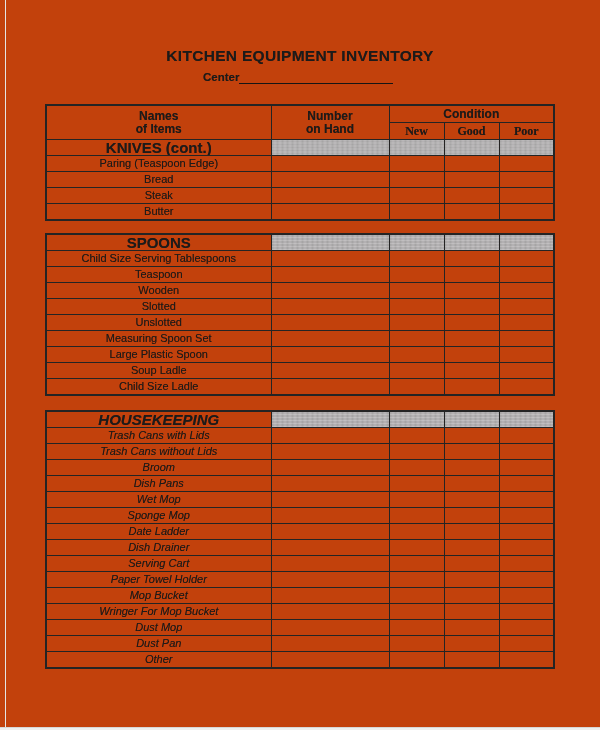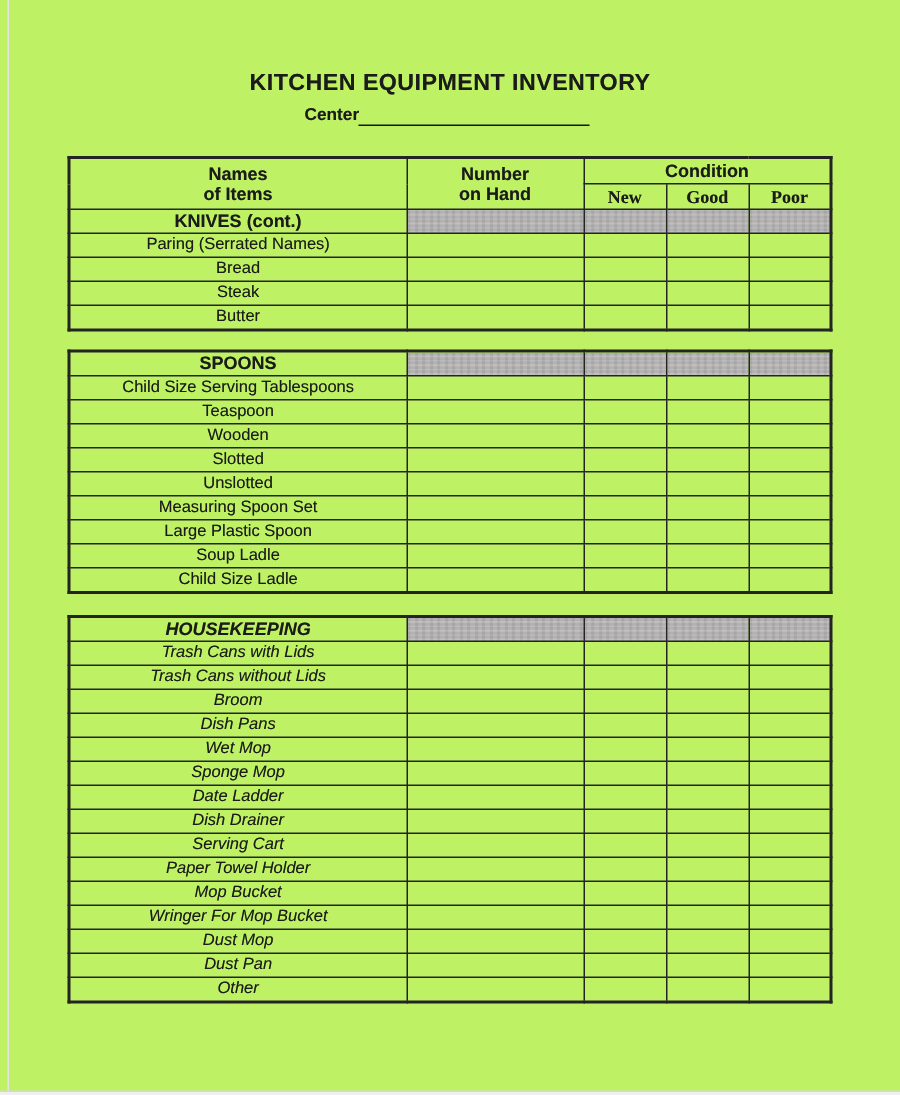--- a/index.html
+++ b/index.html
@@ -4,21 +4,21 @@
 <style>
   :root{
     --shade:#b3b1b2;
     --border:#242424;
     --text:#1b1b1b;
   }
   html,body{margin:0;padding:0;background:#f6f6f6;}
   .page{
     position:relative;
     width:600px;height:730px;
-    background:#bef264;
+    background:#c2410c;
     box-sizing:border-box;
     font-family:"Liberation Sans","DejaVu Sans",sans-serif;
     color:var(--text);
     overflow:hidden;
     text-shadow:0 0 .4px rgba(0,0,0,.45);
   }
   .edge-left{position:absolute;left:5px;top:0;bottom:0;width:1px;background:#e4e4e4;}
   .edge-bottom{position:absolute;left:0;right:0;bottom:2px;height:1px;background:#d7d7d7;}
   .edge-bottom-strip{position:absolute;left:0;right:0;bottom:0;height:2px;background:#efefef;}
 
@@ -57,21 +57,21 @@
     padding:0;
     text-align:center;
     vertical-align:middle;
     overflow:hidden;
     white-space:nowrap;
   }
   .inv th{font-size:12px;font-weight:bold;line-height:13px;text-align:center;}
   .inv thead tr:first-child th{height:16px;}
   .inv thead tr:last-child th{height:16px;font-family:Liberation Serif, serif;}
   .inv td{height:15px;font-size:11px;line-height:15px;}
-  td.sec-name{font-weight:bold;font-size:12px;}
+  td.sec-name{font-weight:bold;font-size:15px;}
   td.shade{
     background-color:var(--shade);
     background-image:
       repeating-linear-gradient(0deg, rgba(255,255,255,.18) 0 1px, rgba(0,0,0,0) 1px 3px),
       repeating-linear-gradient(90deg, rgba(0,0,0,.07) 0 2px, rgba(0,0,0,0) 2px 5px);
   }
 </style>
 </head>
 <body>
 
@@ -116,21 +116,21 @@
     </thead>
     <tbody>
         <tr>
           <td class="sec-name">KNIVES (cont.)</td>
           <td class="shade"></td>
           <td class="shade"></td>
           <td class="shade"></td>
           <td class="shade"></td>
         </tr>
         <tr>
-          <td>Paring (Serrated Names)</td>
+          <td>Paring (Teaspoon Edge)</td>
           <td></td>
           <td></td>
           <td></td>
           <td></td>
         </tr>
         <tr>
           <td>Bread</td>
           <td></td>
           <td></td>
           <td></td>

